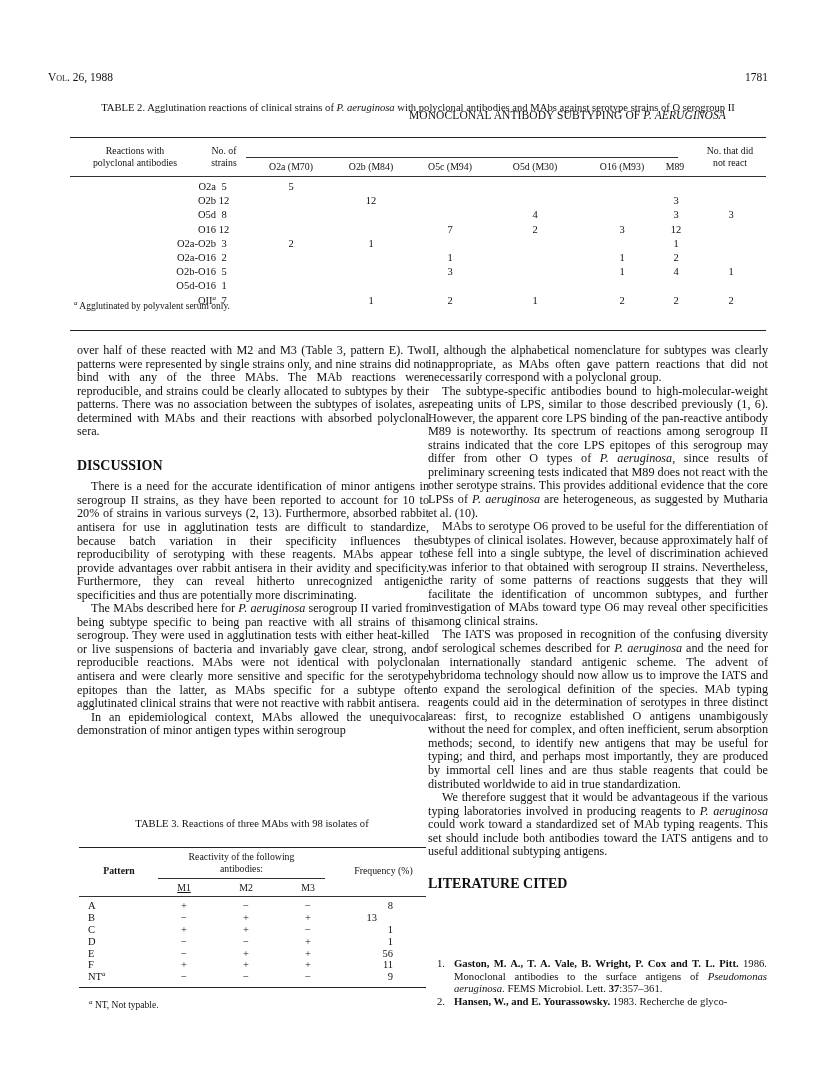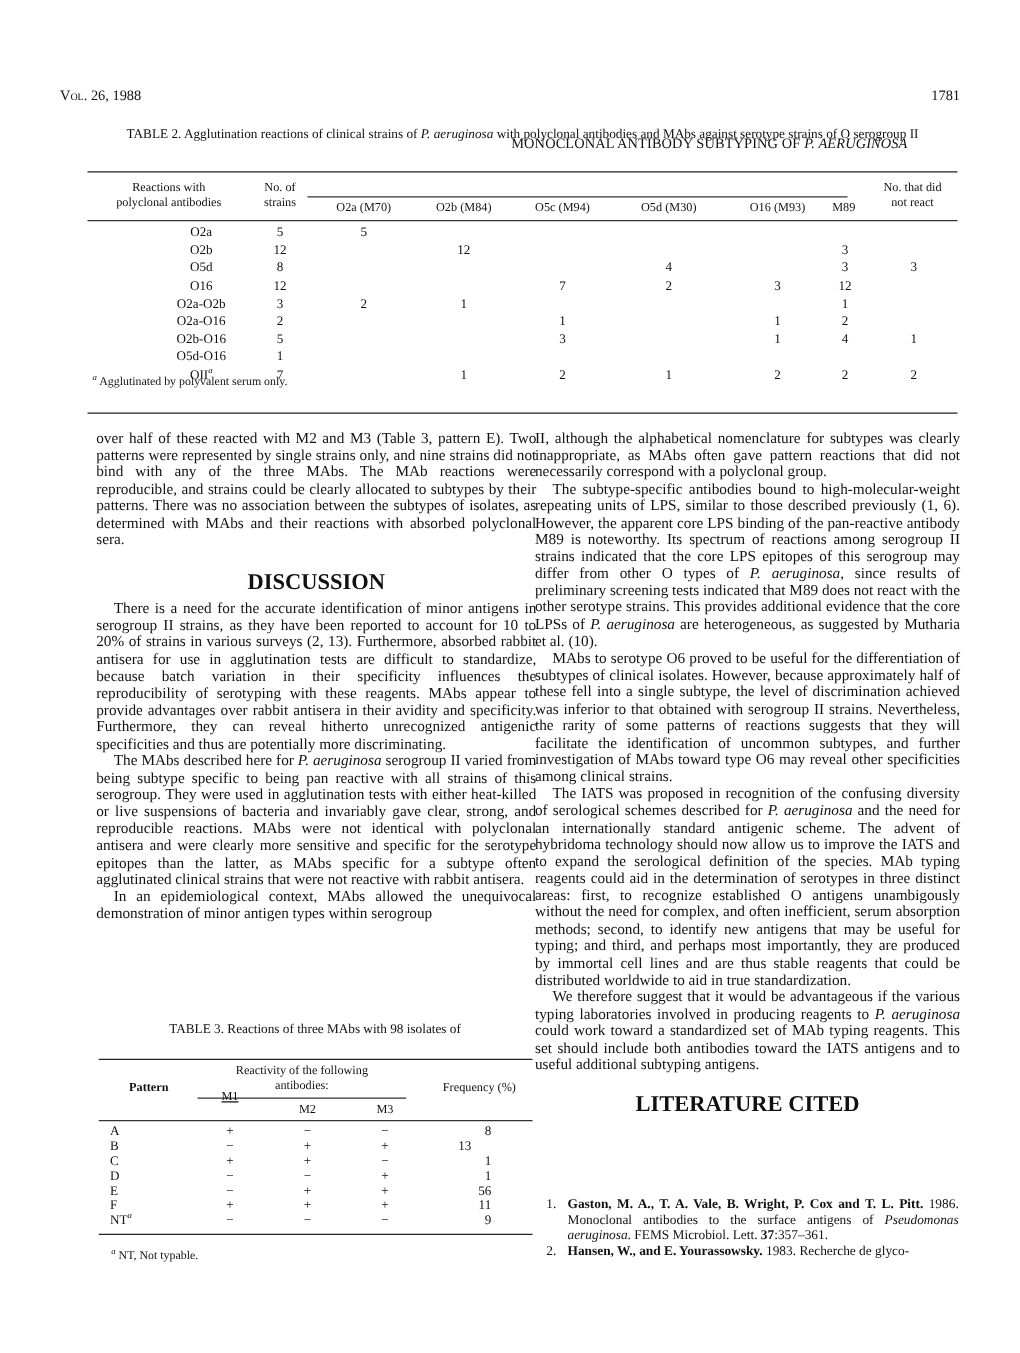--- a/index.html
+++ b/index.html
@@ -22,29 +22,29 @@
     position: absolute; top: 137px; left: 70px; width: 696px;
     border-top: 1.5px solid #222; border-bottom: 1.5px solid #222;
     font-size: 10.5px;
   }
   .t2-head { position: relative; height: 38px; border-bottom: 1px solid #333; font-size: 9.8px; }
   .t2-head .h { position: absolute; text-align: center; line-height: 12px; }
   .t2-head .span-rule { position: absolute; top: 19px; left: 176px; width: 432px; border-top: 1px solid #333; }
   .t2-body { position: relative; height: 150px; padding-top: 3px; }
   .t2-row { position: relative; height: 14.2px; line-height: 14.2px; }
   .t2-row .c { position: absolute; top: 0; text-align: center; width: 40px; }
-  .t2-row .c0 { left: 36px; width: 110px; text-align: center; }
+  .t2-row .c0 { left: 36px; width: 110px; text-align: right; }
   .t2-fn { position: absolute; top: 301px; left: 74px; font-size: 9.5px; }
 
   .col { position: absolute; font-size: 12.2px; line-height: 13.55px; text-align: justify; }
   .col p { margin: 0; }
   .col p.ind { text-indent: 14px; }
   .left-col { left: 77px; width: 352px; }
   .right-col { left: 428px; width: 340px; }
-  .sec-head { text-align: center; font-weight: bold; font-size: 18px; margin: 0; }
+  .sec-head { text-align: left; font-weight: bold; font-size: 14px; margin: 0; }
   i { font-style: italic; }
 
   .t3-caption {
     position: absolute; top: 818px; left: 77px; width: 350px; text-align: center;
     font-size: 10.6px; line-height: 12.5px;
   }
   .t3 {
     position: absolute; top: 847px; left: 79px; width: 347px;
     border-top: 1.5px solid #222; border-bottom: 1.5px solid #222; font-size: 10.5px;
   }
@@ -214,21 +214,21 @@
 </div>
 
 <div class="t3">
   <div class="t3-head">
     <div class="h" style="left:0;top:17px;width:70px;text-align:center;padding-left:5px;font-weight:bold;">Pattern</div>
     <div class="h" style="left:79px;top:3px;width:167px;">
       <div>Reactivity of the following</div>
       <div>antibodies:</div>
     </div>
     <div class="span-rule"></div>
-    <div class="h" style="left:90px;top:24px;width:30px;text-decoration:underline;">M1</div>
+    <div class="h" style="left:90px;top:34px;width:30px;text-decoration:underline;">M1</div>
     <div class="h" style="left:152px;top:34px;width:30px;">M2</div>
     <div class="h" style="left:214px;top:34px;width:30px;">M3</div>
     <div class="h" style="left:262px;top:17px;width:85px;">Frequency (%)</div>
   </div>
   <div class="t3-body">
     <div class="t3-row">
       <span class="c c0"><span>A</span><sup></sup></span>
       <span class="c" style="left:90px">+</span>
       <span class="c" style="left:152px">−</span>
       <span class="c" style="left:214px">−</span>

